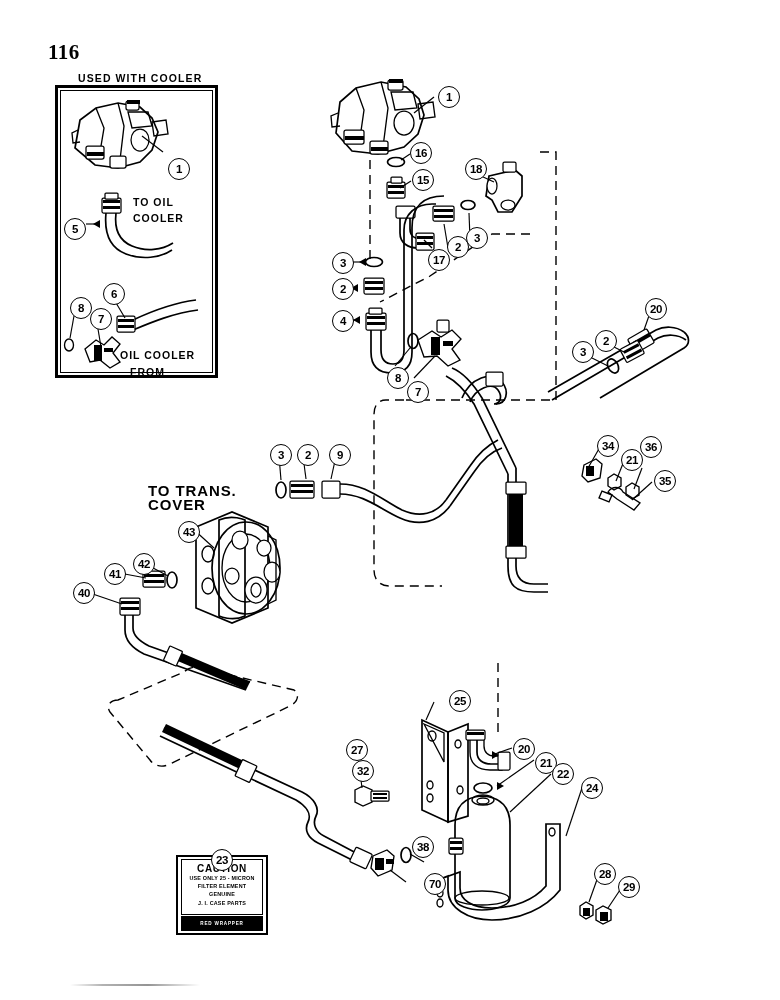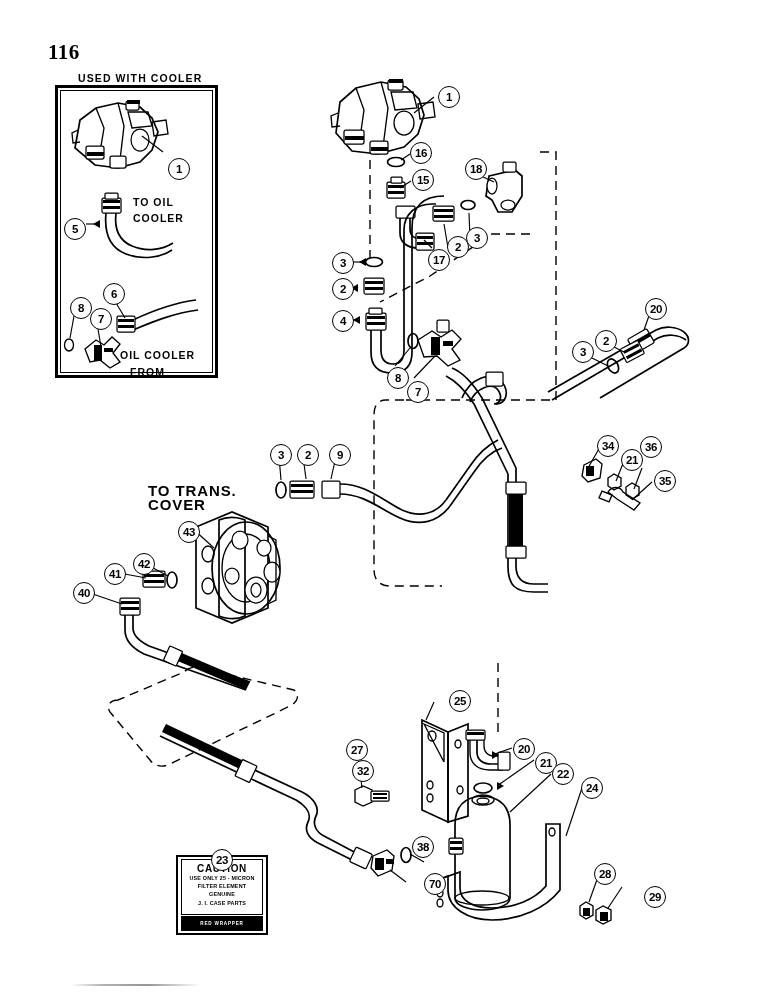--- a/index.html
+++ b/index.html
@@ -460,19 +460,19 @@
       <div class="cal" style="left: 104px; top: 563px;">41</div>
       <div class="cal" style="left: 73px; top: 582px;">40</div>
       <div class="cal" style="left: 428px; top: 690px; margin-left: 21px;">25</div>
       <div class="cal" style="left: 513px; top: 738px;">20</div>
       <div class="cal" style="left: 535px; top: 752px;">21</div>
       <div class="cal" style="left: 552px; top: 763px;">22</div>
       <div class="cal" style="left: 581px; top: 777px;">24</div>
       <div class="cal" style="left: 346px; top: 739px;">27</div>
       <div class="cal" style="left: 352px; top: 760px;">32</div>
       <div class="cal" style="left: 594px; top: 863px;">28</div>
-      <div class="cal" style="left: 644px; top: 876px; margin-top: 10px;">29</div>
+      <div class="cal" style="left: 618px; top: 876px;">29</div>
       <div class="cal" style="left: 404px; top: 836px; margin-left: 8px;">38</div>
       <div class="cal" style="left: 424px; top: 873px;">70</div>
       <div class="cal" style="left: 211px; top: 849px;">23</div>
     </div>
 
 </div>
 
 </body></html>

